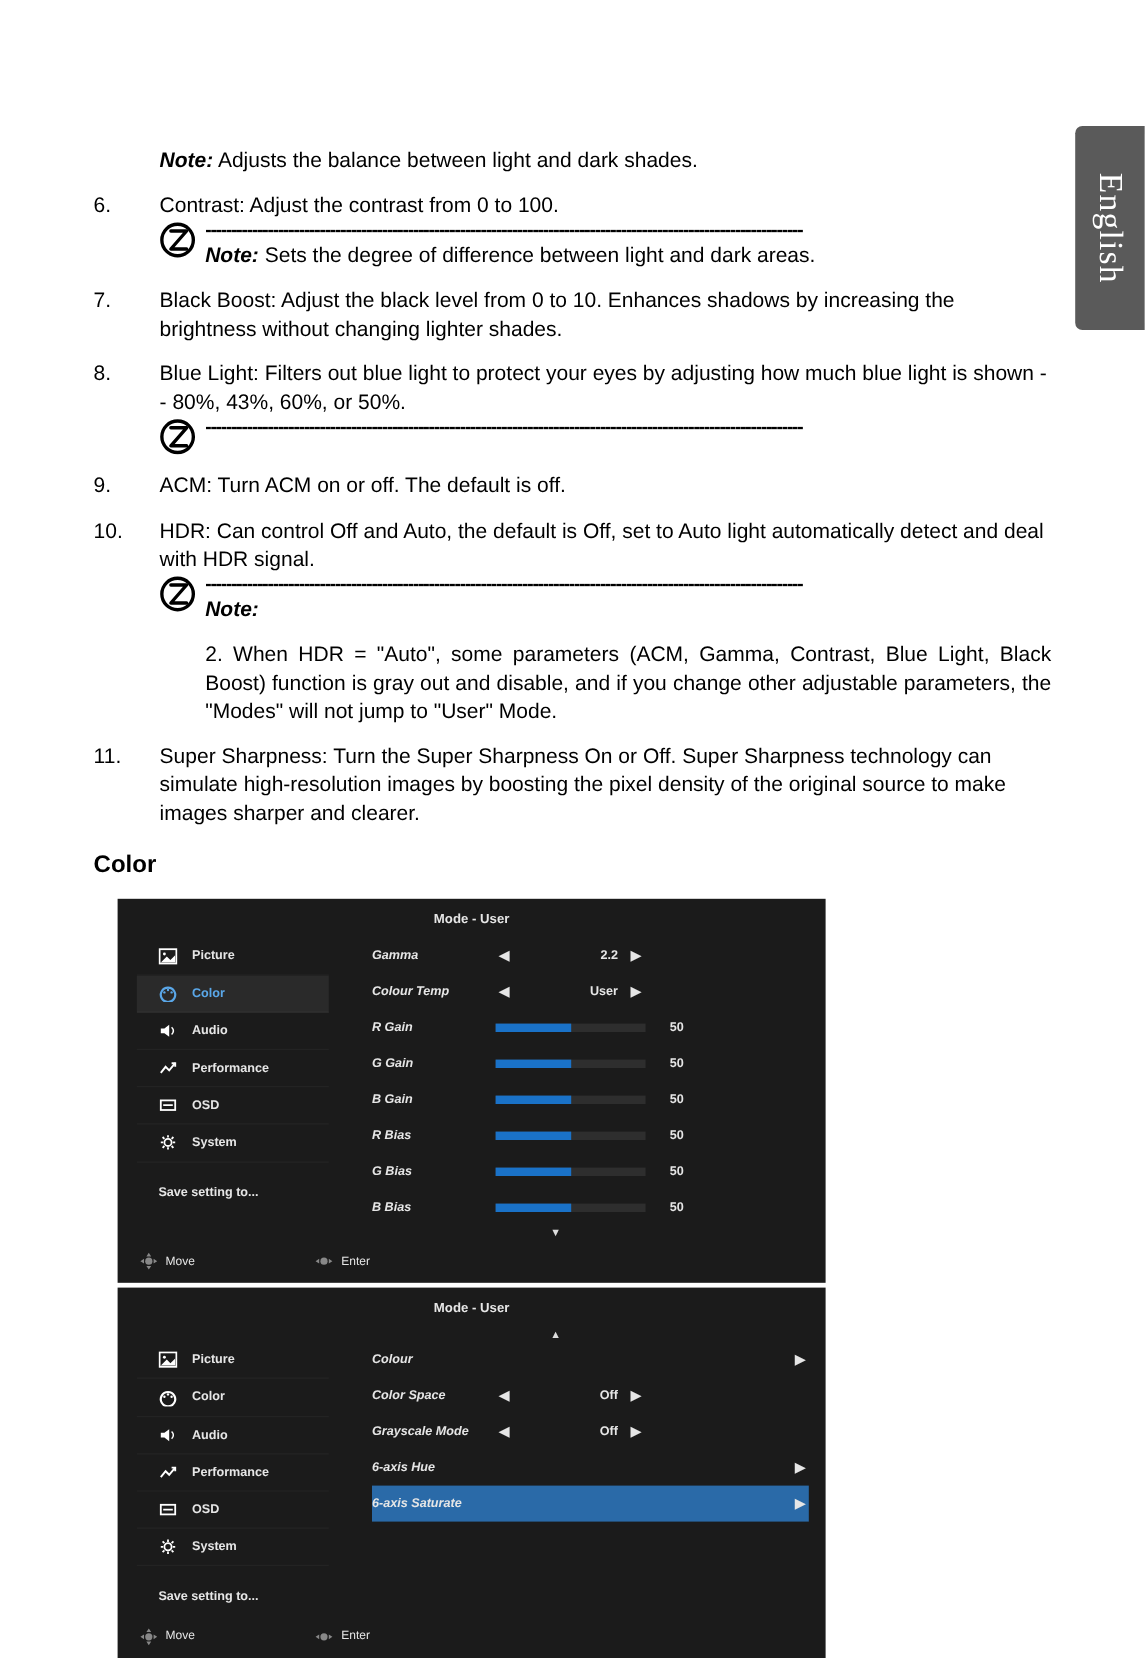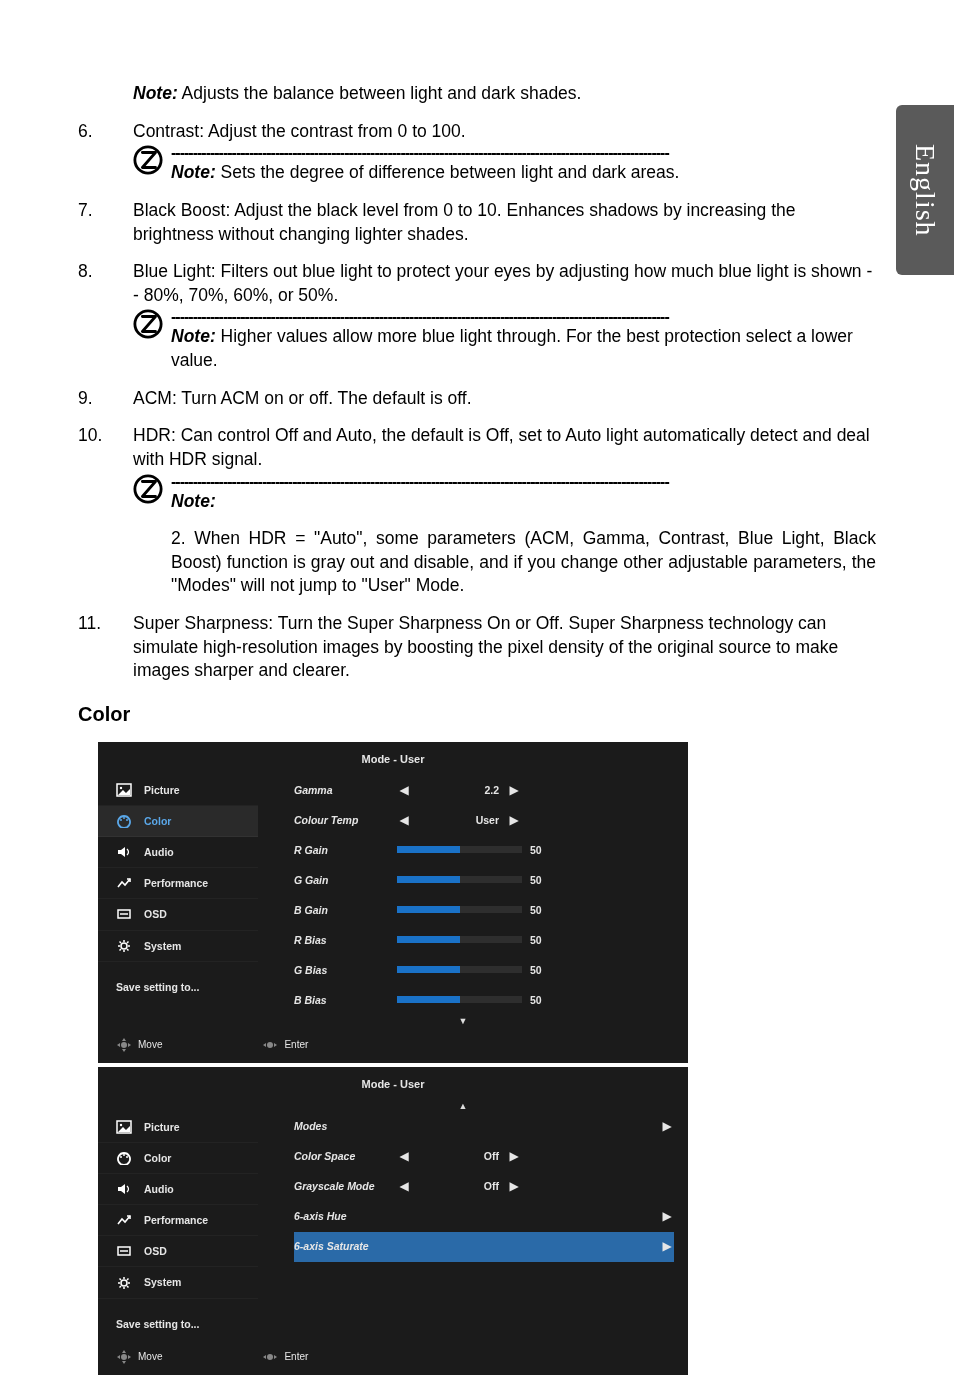--- a/index.html
+++ b/index.html
@@ -29,21 +29,21 @@
     writing-mode: vertical-rl;
     font-size: 28px;
     font-family: "Times New Roman", serif;
     letter-spacing: 1px;
   }
   .content {
     padding: 82px 78px 0 78px;
     font-size: 17.5px;
     line-height: 1.35;
   }
-  .indent1 { margin-left: 55px; }
+  .indent1 { margin-left: 55px; margin-top: 40px; }
   .list-row { display: flex; margin-top: 14px; }
   .list-num { width: 55px; flex-shrink: 0; }
   .list-body { flex: 1; }
   .note-row { display: flex; align-items: flex-start; margin-top: 2px; }
   .note-icon {
     width: 30px; height: 30px; flex-shrink: 0;
     margin-right: 8px;
     display: flex; align-items: center; justify-content: center;
   }
   .note-icon svg { width: 30px; height: 30px; }
@@ -62,42 +62,42 @@
   
   .osd-wrap { margin-top: 14px; margin-left: 20px; display: flex; flex-direction: column; gap: 4px; }
   .osd {
     width: 590px;
     background: #1b1b1b;
     color: #e6e6e6;
     font-size: 10.5px;
     position: relative;
   }
   .osd-title { text-align: center; font-weight: bold; padding: 10px 0 8px; font-size: 11px; }
-  .osd-body { display: flex; }
+  .osd-body { display: flex; padding-left: 16px; }
   .osd-nav { width: 160px; padding: 0; }
   .nav-item {
     display: flex; align-items: center; gap: 12px;
     padding: 8px 6px 8px 18px;
     border-bottom: 1px solid rgba(255,255,255,0.04);
     font-weight: bold;
   }
   .nav-item.selected { background: #2a2a2a; }
   .nav-item.arrow-text { color: #5aa7e8; font-weight: bold; }
   .nav-mini-icon { width: 16px; height: 14px; display: inline-flex; align-items: center; justify-content: center; }
   .save-row { padding: 18px 6px 8px 18px; font-weight: bold; }
   .osd-params { flex: 1; padding: 0 14px 0 36px; }
   .p-row { display: flex; align-items: center; height: 30px; gap: 8px; }
   .p-label { width: 95px; font-weight: bold; font-style: italic; }
   .p-left, .p-right { width: 14px; text-align: center; }
   .p-val { width: 80px; text-align: right; font-weight: bold; }
   .p-slider {
     width: 125px; height: 7px; background: #2e2e2e; position: relative;
   }
   .p-slider .fill { position: absolute; left: 0; top: 0; bottom: 0; background: #1a72c8; }
-  .p-num { width: 36px; text-align: left; font-weight: bold; }
+  .p-num { width: 36px; text-align: center; font-weight: bold; }
   .osd-footer { display: flex; gap: 100px; padding: 10px 12px 10px 18px; align-items: center; font-size: 10px; }
   .osd-footer .fitem { display: flex; align-items: center; gap: 6px; }
   .joy { width: 16px; height: 16px; }
   .side-btns { position: absolute; right: -30px; top: 118px; display: flex; flex-direction: column; gap: 10px; }
   .side-btns2 { position: absolute; right: -30px; top: 102px; display: flex; flex-direction: column; gap: 10px; }
   .sbtn { width: 22px; height: 16px; color: #fff; font-size: 14px; font-weight: bold; display: flex; align-items: center; justify-content: center; }
   .sel-highlight { background: #2a6aa8; }
   .scroll-indicator { text-align: center; color: #ddd; font-size: 9px; height: 12px; }
   .tri { font-size: 12px; }
 </style>
@@ -134,31 +134,30 @@
   </div>
 
   <div class="list-row">
     <div class="list-num">7.</div>
     <div class="list-body">Black Boost: Adjust the black level from 0 to 10. Enhances shadows by increasing the brightness without changing lighter shades.</div>
   </div>
 
   <div class="list-row">
     <div class="list-num">8.</div>
     <div class="list-body">
-      <div>Blue Light: Filters out blue light to protect your eyes by adjusting how much blue light is shown -- 80%, 70%, 60%, or 50%.</div>
+      <div>Blue Light: Filters out blue light to protect your eyes by adjusting how much blue light is shown -- 80%, 43%, 60%, or 50%.</div>
       <div class="note-row" style="margin-top:2px;">
         <div class="note-icon">
           <svg viewBox="0 0 32 32">
               <circle cx="16" cy="16" r="14" fill="none" stroke="#000" stroke-width="3"></circle>
               <path d="M10 8 L24 8 L10 24 L24 24" fill="none" stroke="#000" stroke-width="3" stroke-linejoin="round" stroke-linecap="round"></path>
             </svg>
         </div>
         <div style="flex:1;">
           <div class="dashes">‑‑‑‑‑‑‑‑‑‑‑‑‑‑‑‑‑‑‑‑‑‑‑‑‑‑‑‑‑‑‑‑‑‑‑‑‑‑‑‑‑‑‑‑‑‑‑‑‑‑‑‑‑‑‑‑‑‑‑‑‑‑‑‑‑‑‑‑‑‑‑‑‑‑‑‑‑‑‑‑‑‑‑‑‑‑‑‑‑‑‑‑‑‑‑‑‑‑‑‑‑‑‑‑‑‑‑‑‑‑‑‑‑‑‑</div>
-          <div><span class="note-label">Note:</span><span> Higher values allow more blue light through. For the best protection select a lower value.</span></div>
         </div>
       </div>
     </div>
   </div>
 
   <div class="list-row">
     <div class="list-num">9.</div>
     <div class="list-body">ACM: Turn ACM on or off. The default is off.</div>
   </div>
 
@@ -413,21 +412,21 @@
                   <circle cx="8" cy="7" r="3" fill="none" stroke="#fff" stroke-width="1.5"></circle>
                   <path d="M8 1 L8 3 M8 11 L8 13 M2 7 L4 7 M12 7 L14 7 M3.5 2.5 L5 4 M11 10 L12.5 11.5 M12.5 2.5 L11 4 M5 10 L3.5 11.5" stroke="#fff" stroke-width="1.5"></path>
                 </svg>
               </span>
               <span>System</span>
             </div>
           <div class="save-row">Save setting to...</div>
         </div>
         <div class="osd-params" id="panel2-params">
             <div class="p-row">
-              <div class="p-label" style="width:190px">Modes</div>
+              <div class="p-label" style="width:190px">Colour</div>
               <div style="flex:1"></div>
               <div class="p-right tri">▶</div>
             </div>
             <div class="p-row">
               <div class="p-label">Color Space</div>
               <div class="p-left tri">◀</div>
               <div class="p-val">Off</div>
               <div class="p-right tri">▶</div>
             </div>
             <div class="p-row">

